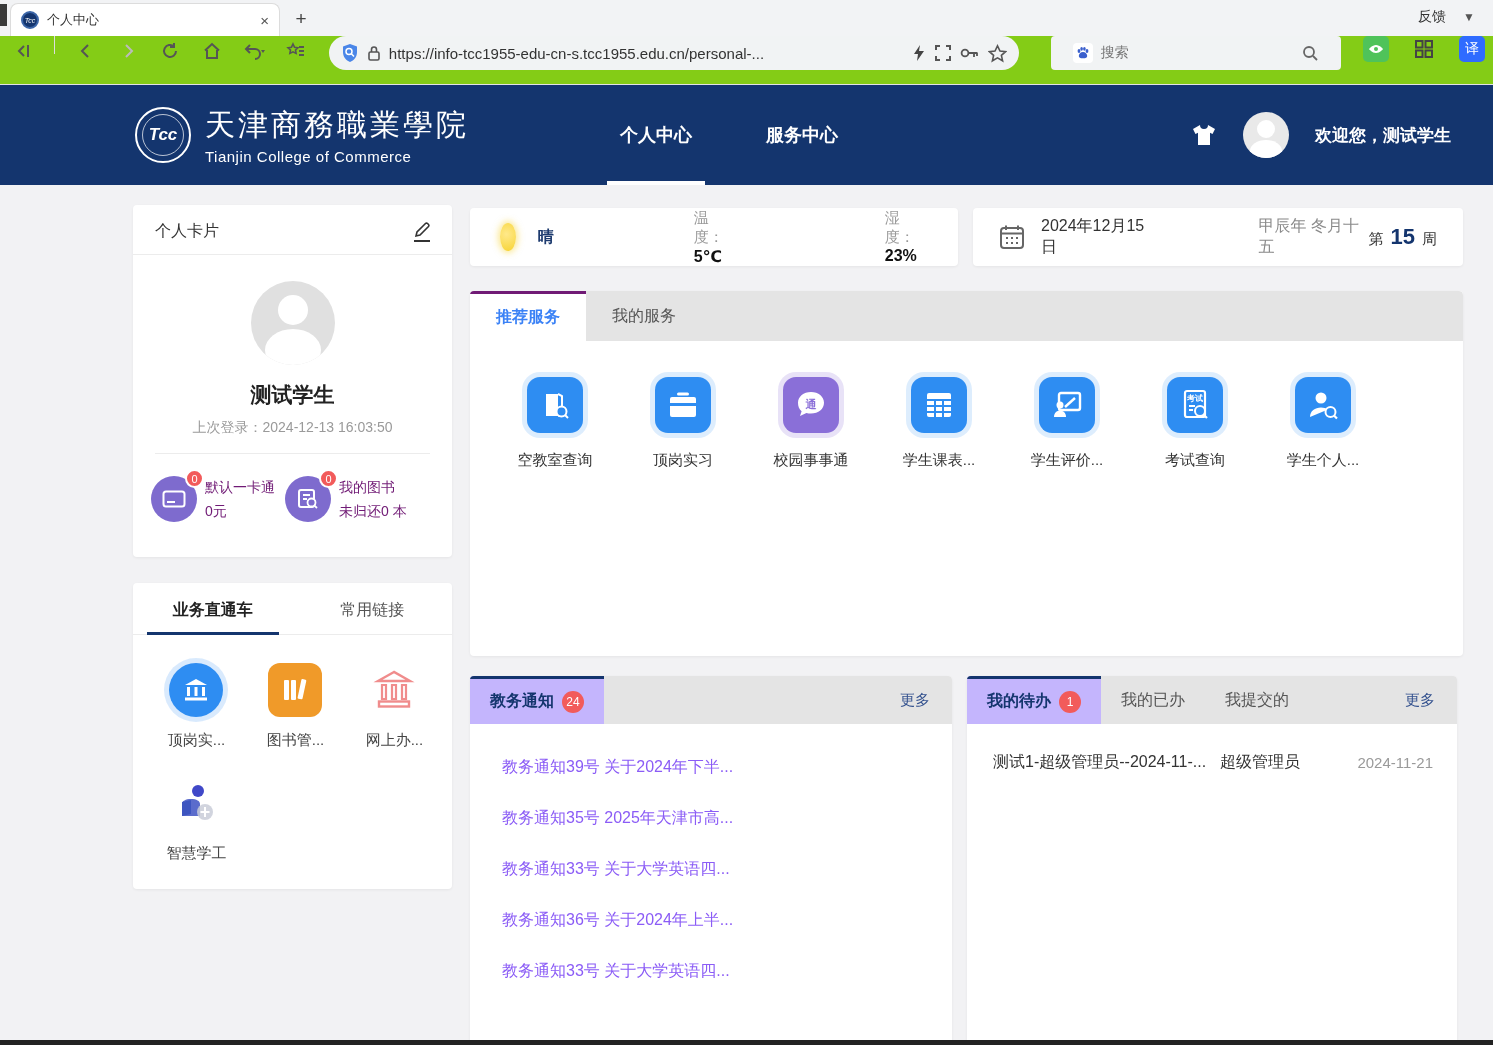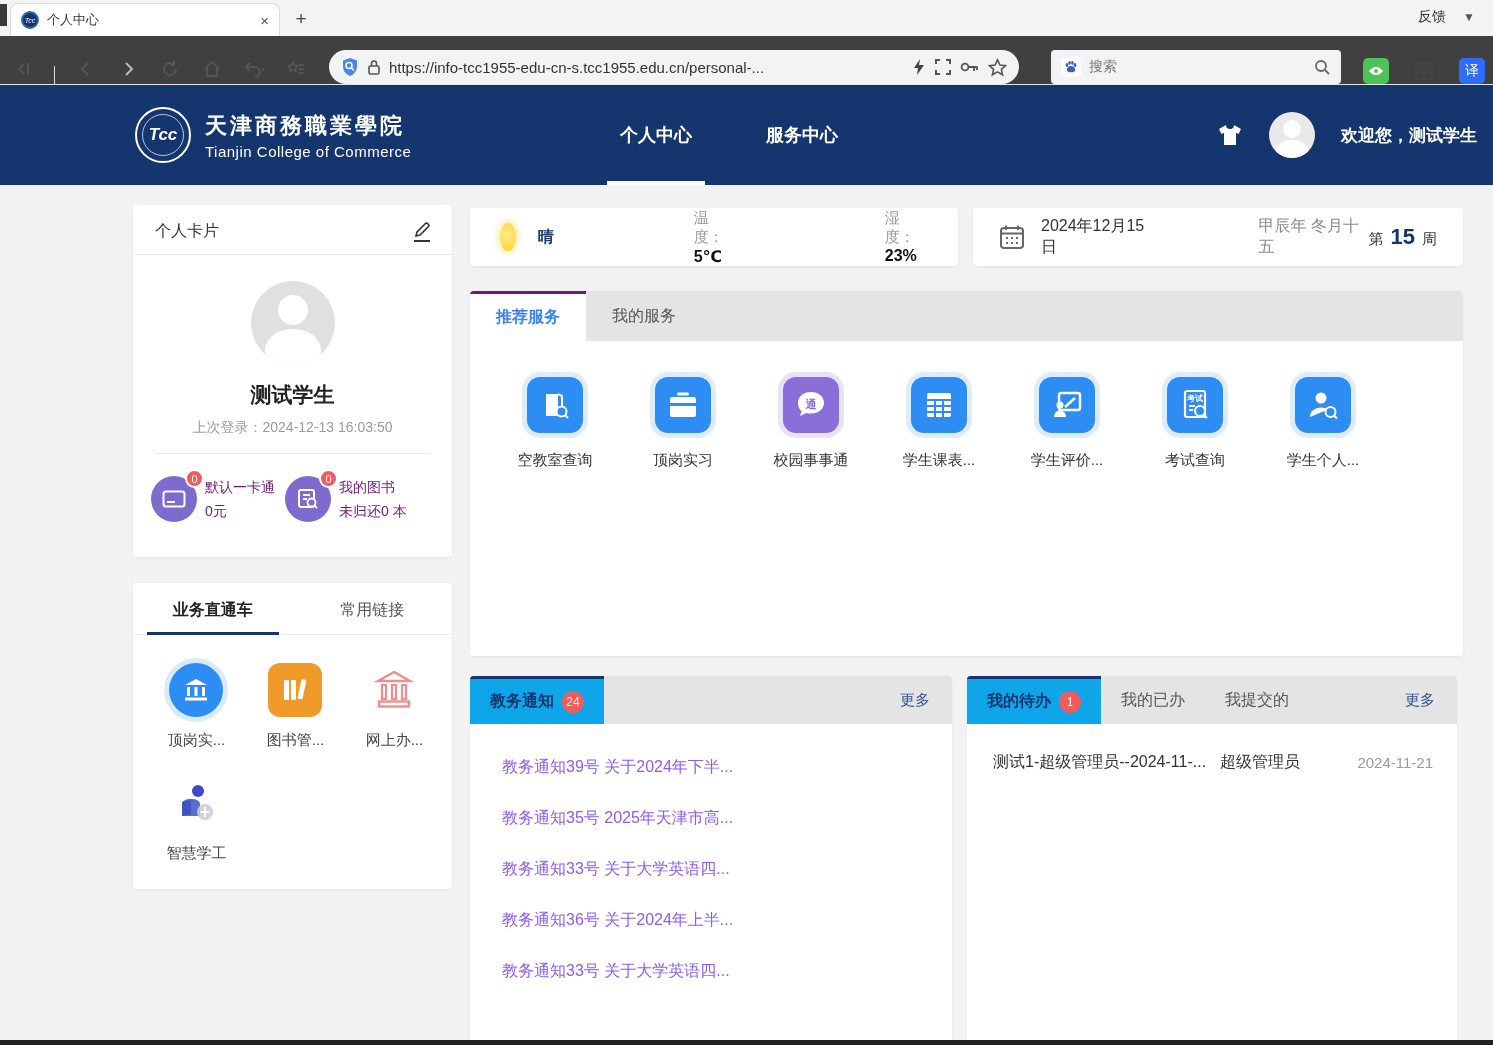--- a/index.html
+++ b/index.html
@@ -12,45 +12,45 @@
   .tab { width:270px; height:33px; background:#fff; border:1px solid #dcdcdc; border-bottom:none;
     border-radius:8px 8px 0 0; margin-left:10px; display:flex; align-items:center; padding:0 10px; gap:8px; }
   .favicon { width:18px; height:18px; border-radius:50%; background:#14356e; color:#fff; font-size:7px;
     display:flex; align-items:center; justify-content:center; border:2px solid #3c66a8; font-style:italic; }
   .tab-title { font-size:13px; color:#333; flex:1; white-space:nowrap; overflow:hidden; }
   .tab-close { color:#555; font-size:15px; cursor:default; }
   .newtab { width:26px; height:26px; margin:0 0 4px 8px; font-size:19px; color:#444; display:flex; align-items:center; justify-content:center; }
   .tabstrip-right { position:absolute; right:18px; top:8px; display:flex; align-items:center; gap:17px; color:#333; font-size:14px; }
   .chev { color:#555; font-size:12px; }
 
-  .toolbar { height:49px; background:#404040; border-bottom:1px solid #e3e3e3; display:flex; align-items:flex-end; padding:0 8px; gap:12px; }
+  .toolbar { height:49px; background:#84cc16; border-bottom:1px solid #e3e3e3; display:flex; align-items:flex-start; padding:0 8px; gap:12px; }
   .tb-ic { width:30px; height:30px; display:flex; align-items:center; justify-content:center; color:#555; flex:none; }
   .tb-ic.dim { color:#b5b5b5; }
   .tb-sep { width:1px; height:18px; background:#ddd; margin:0 4px; }
   .urlbar { height:34px; flex:none; width:690px; background:#f1f3f4; border-radius:17px; display:flex; align-items:center; padding:0 12px; gap:8px; margin:0 6px; }
   .url-text { font-size:15px; color:#333; white-space:nowrap; overflow:hidden; flex:1; }
-  .searchbox { height:34px; width:330px; background:#f1f3f4; border-radius:4px; display:flex; align-items:center; padding:0 10px; gap:8px; margin-left:14px; }
+  .searchbox { height:34px; width:330px; background:#f1f3f4; border-radius:4px; display:flex; align-items:center; padding:0 22px; gap:8px; margin-left:14px; }
   .paw { width:20px; height:20px; background:#fff; border-radius:4px; display:flex; align-items:center; justify-content:center; }
   .search-text { color:#777; font-size:14px; flex:1; }
   .ext { width:26px; height:26px; border-radius:5px; display:flex; align-items:center; justify-content:center; margin-left:10px; flex:none; }
   .ext.green { background:#4fc35a; }
   .ext.translate { background:#2f6bff; color:#fff; font-size:14px; }
 
   
   .siteheader { height:100px; background:#14356e; display:flex; align-items:center; position:relative; color:#fff; }
   .logo-wrap { display:flex; align-items:center; gap:14px; margin-left:135px; }
   .logo-circle { width:56px; height:56px; border-radius:50%; border:2px solid #fff; display:flex; align-items:center; justify-content:center; position:relative; }
   .logo-circle::before { content:""; position:absolute; inset:5px; border-radius:50%; border:1px solid rgba(255,255,255,.7); }
   .logo-tcc { font-style:italic; font-weight:bold; font-size:17px; }
-  .school-cn { font-family:"Liberation Serif","DejaVu Serif",serif; font-size:22px; font-weight:bold; letter-spacing:3px; }
+  .school-cn { font-family:"Liberation Serif","DejaVu Serif",serif; font-size:30px; font-weight:normal; letter-spacing:3px; }
   .school-en { font-size:15px; margin-top:2px; letter-spacing:.5px; }
   .hnav { position:absolute; left:612px; top:0; height:100%; display:flex; gap:58px; }
   .hnav-item { display:flex; align-items:center; font-size:18px; font-weight:bold; position:relative; padding:0 8px; cursor:pointer; }
   .hnav-item.active::after { content:""; position:absolute; left:-5px; right:-5px; bottom:0; height:4px; background:#fff; }
-  .hright { position:absolute; right:16px; top:0; height:100%; display:flex; align-items:center; gap:26px; }
+  .hright { position:absolute; right:42px; top:0; height:100%; display:flex; align-items:center; gap:26px; }
   .havatar { width:46px; height:46px; border-radius:50%; background:#e9e9e9; position:relative; overflow:hidden; }
   .havatar::before { content:""; position:absolute; left:14px; top:8px; width:18px; height:18px; border-radius:50%; background:#fff; }
   .havatar::after { content:""; position:absolute; left:7px; top:28px; width:32px; height:22px; border-radius:50%; background:#fff; }
   .welcome { font-size:17px; font-weight:bold; }
 
   
   .main { display:flex; padding:20px 30px 0 133px; gap:18px; height:704px; }
   .card { background:#fff; border-radius:4px; box-shadow:0 1px 3px rgba(0,0,0,.06); }
   .left-col { width:319px; display:flex; flex-direction:column; flex:none; }
   .right-col { width:993px; flex:none; }
@@ -111,21 +111,21 @@
   .svc-ic { width:56px; height:56px; border-radius:13px; background:#2e8df2; display:flex; align-items:center; justify-content:center;
     box-shadow:0 0 0 5px rgba(46,141,242,.16); }
   .svc-ic.purple { background:#8a6fd8; box-shadow:0 0 0 5px rgba(138,111,216,.2); }
   .svc-label { margin-top:18px; font-size:15px; color:#333; white-space:nowrap; }
 
   
   .bottom-row { display:flex; gap:15px; margin-top:20px; }
   .panel { border-radius:4px 4px 0 0; overflow:hidden; background:#fff; box-shadow:0 1px 3px rgba(0,0,0,.06); }
   .panel-tabbar { height:48px; background:#e4e4e4; display:flex; align-items:center; }
   .ptab { height:100%; padding:0 20px; display:flex; align-items:center; gap:8px; font-size:16px; color:#555; cursor:pointer; }
-  .ptab.active { background:#0ea5e9; color:#14356e; font-weight:bold; border-top:3px solid #14356e; }
+  .ptab.active { background:#c4b5fd; color:#14356e; font-weight:bold; border-top:3px solid #14356e; }
   .pbadge { min-width:22px; height:22px; border-radius:11px; background:#f25b5b; color:#fff; font-size:12px; font-weight:normal;
     display:flex; align-items:center; justify-content:center; padding:0 4px; }
   .more { margin-left:auto; padding-right:22px; font-size:15px; color:#33518e; cursor:pointer; }
   .notices-panel { width:482px; height:380px; }
   .notice-list { padding:18px 10px 0 32px; }
   .notice-item { font-size:16px; color:#8b5cf6; padding:15px 0; white-space:nowrap; overflow:hidden; text-overflow:ellipsis; cursor:pointer; }
   .todos-panel { width:490px; height:380px; }
   .todo-row { display:flex; align-items:center; padding:28px 24px 0 26px; font-size:16px; color:#333; cursor:pointer; }
   .todo-title { max-width:235px; white-space:nowrap; overflow:hidden; text-overflow:ellipsis; }
   .todo-sub { margin-left:14px; white-space:nowrap; }

